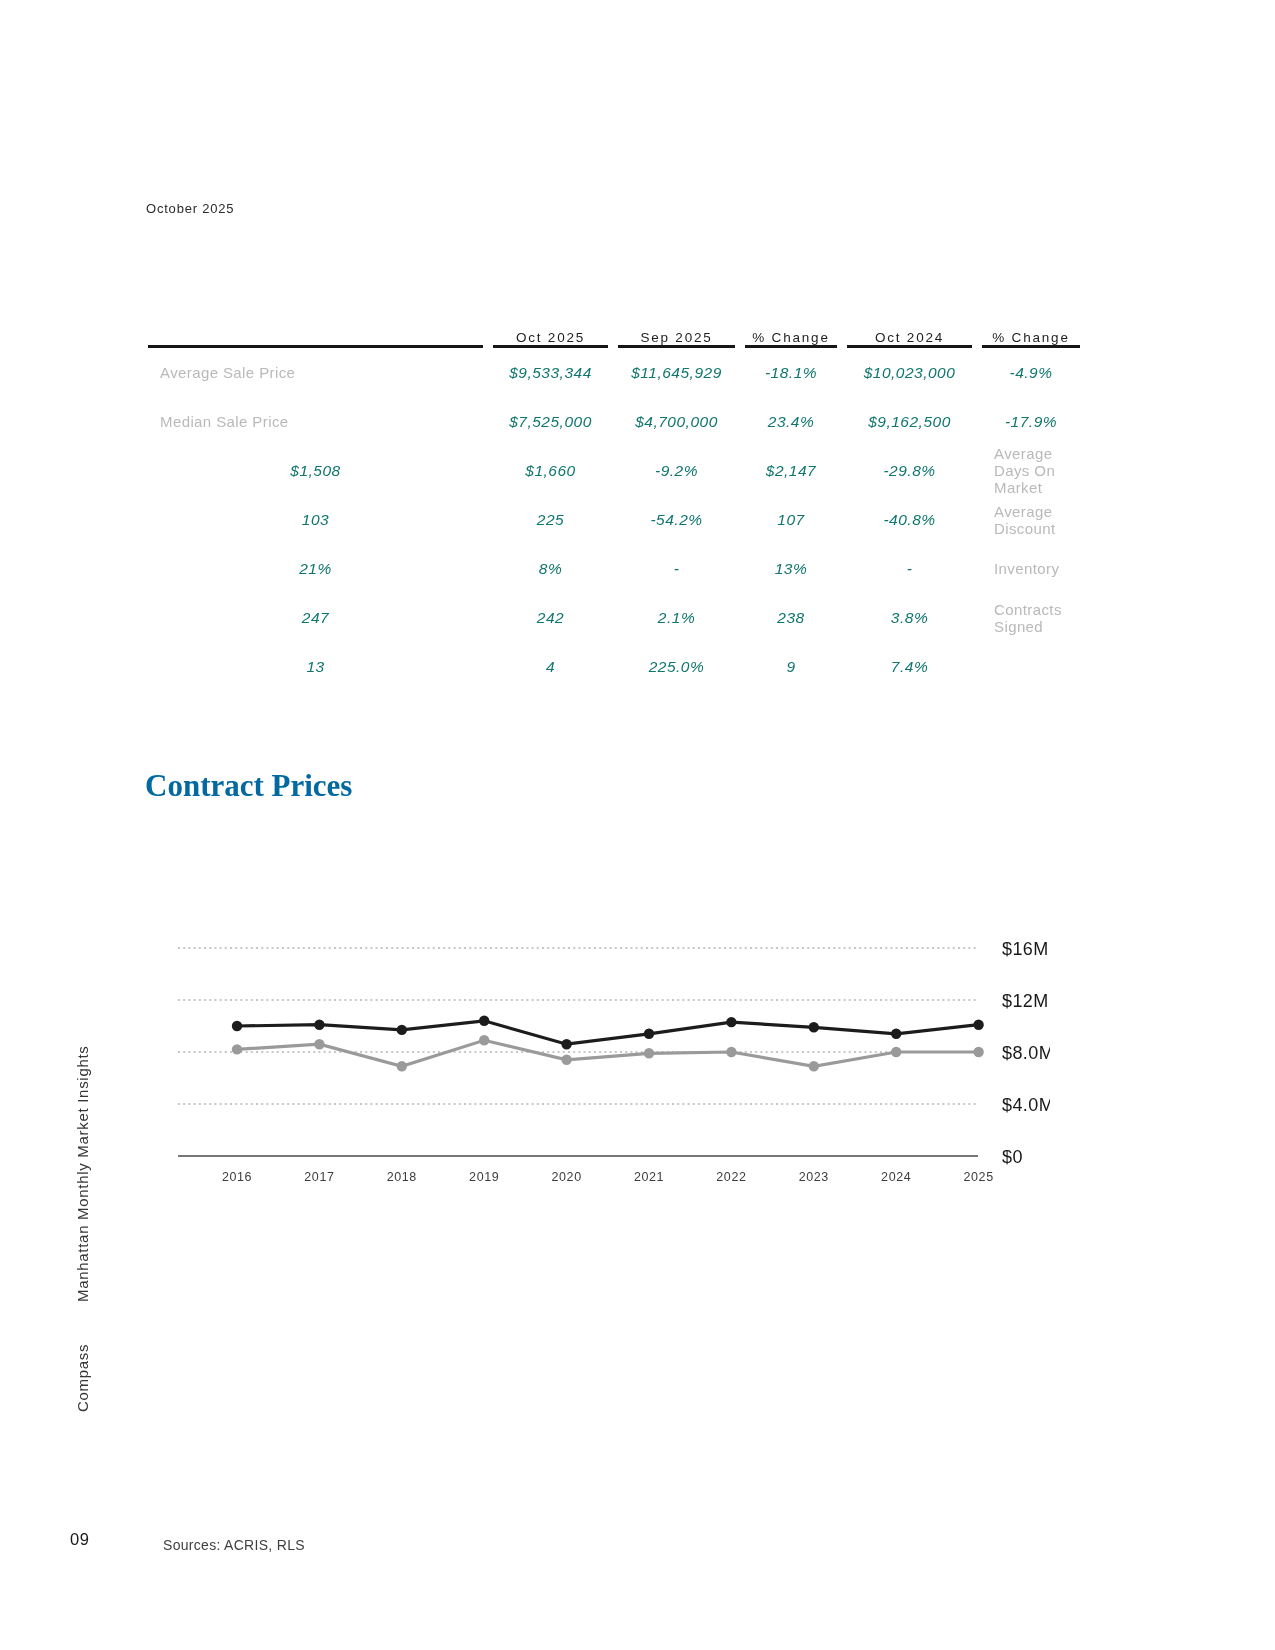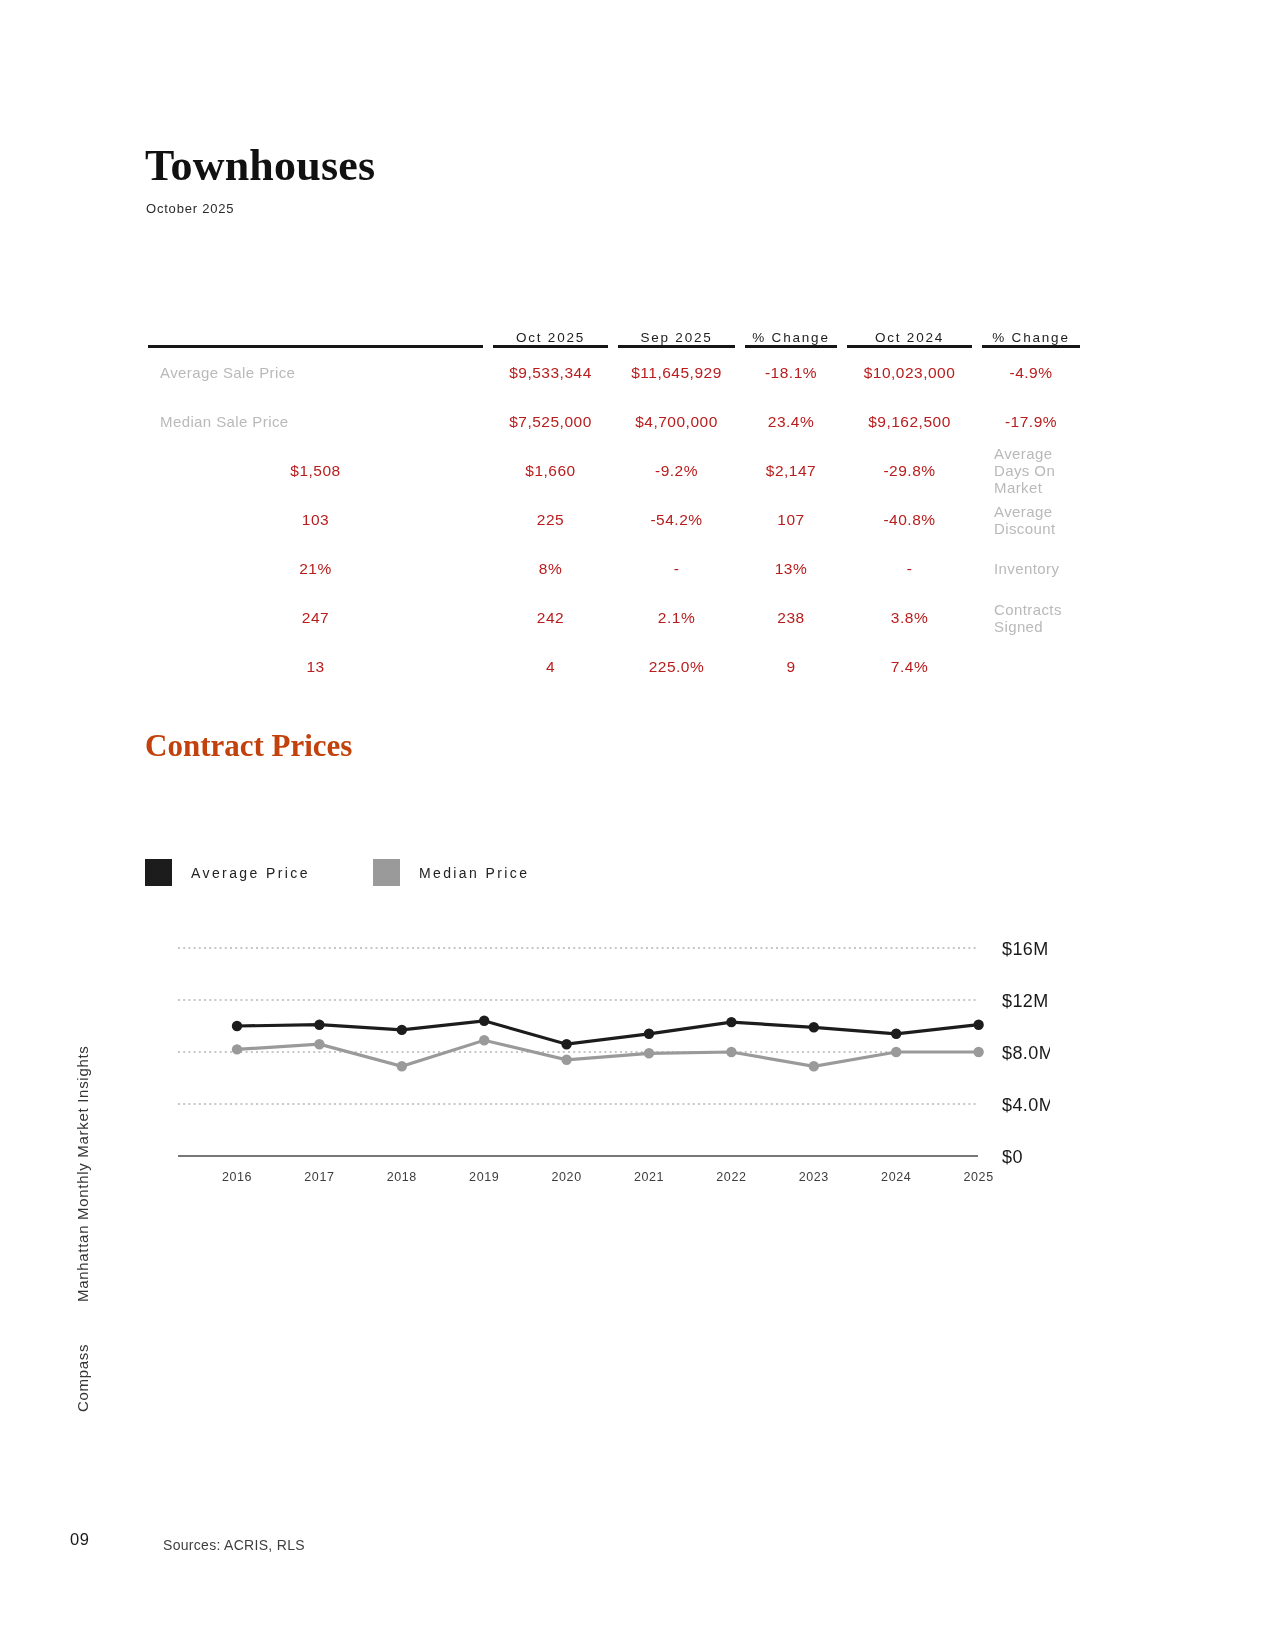--- a/index.html
+++ b/index.html
@@ -23,25 +23,25 @@
     column-gap:10px;
   }
   .th{
     height:44px;display:flex;align-items:flex-end;justify-content:center;
     border-bottom:3px solid #161616;box-sizing:border-box;
     font-size:13.5px;letter-spacing:1.8px;color:#1e1e1e;
   }
   .th.empty{justify-content:flex-start;}
   .row-label,.td{height:49px;display:flex;align-items:center;}
   .row-label{justify-content:flex-start;font-size:15px;color:#b9b9b9;letter-spacing:0.4px;padding-left:12px;}
-  .td{justify-content:center;font-size:15.5px;color:#b91c1c;letter-spacing:0.5px;}
+  .td{justify-content:center;font-size:15.5px;color:#0f766e;letter-spacing:0.5px;font-style:italic;}
   
   .section-title{
-    position:absolute;left:145px;top:728px;
-    font-family:"Liberation Serif",serif;font-size:31px;font-weight:600;color:#c2410c;
+    position:absolute;left:145px;top:768px;
+    font-family:"Liberation Serif",serif;font-size:31px;font-weight:600;color:#0369a1;
   }
   .legend{position:absolute;left:145px;top:859px;display:flex;align-items:center;}
   .legend-item{display:flex;align-items:center;}
   .legend-item + .legend-item{margin-left:63px;}
   .swatch{width:27px;height:27px;display:inline-block;}
   .legend-label{margin-left:19px;font-size:14px;letter-spacing:2.4px;color:#222222;}
   .chart-wrap{position:absolute;left:145px;top:878px;width:905px;height:318px;}
   .xtick{font-family:"Liberation Sans",sans-serif;font-size:12.5px;fill:#3d3d3d;letter-spacing:0.6px;}
   .ytick{font-family:"Liberation Sans",sans-serif;font-size:18px;fill:#191919;letter-spacing:0.4px;}
   
@@ -52,21 +52,20 @@
   .vtext-insights{left:74px;top:1302px;}
   .vtext-compass{left:74px;top:1412px;}
   .page-number{position:absolute;left:70px;top:1530px;font-size:16.5px;color:#1a1a1a;letter-spacing:0.5px;}
   .sources{position:absolute;left:163px;top:1537px;font-size:14px;color:#3f3f3f;letter-spacing:0.3px;}
 </style>
 </head>
 <body>
 
 <div class="page">
 
-  <div class="page-title">Townhouses</div>
   <div class="page-subtitle">October 2025</div>
 
   <div class="data-table">
     <div class="th empty"></div>
     <div class="th">Oct 2025</div>
     <div class="th">Sep 2025</div>
     <div class="th">% Change</div>
     <div class="th">Oct 2024</div>
     <div class="th">% Change</div>
 
@@ -114,30 +113,20 @@
     <div class="row-label">Contracts Signed</div>
     <div class="td">13</div>
     <div class="td">4</div>
     <div class="td">225.0%</div>
     <div class="td">9</div>
     <div class="td">7.4%</div>
   </div>
 
   <div class="section-title">Contract Prices</div>
 
-  <div class="legend">
-    <div class="legend-item">
-      <span class="swatch" style="background: rgb(28, 28, 28);"></span>
-      <span class="legend-label">Average Price</span>
-    </div>
-    <div class="legend-item">
-      <span class="swatch" style="background: rgb(154, 154, 154);"></span>
-      <span class="legend-label">Median Price</span>
-    </div>
-  </div>
 
   <div class="chart-wrap">
     <svg id="chart-svg" width="905" height="318" viewBox="0 0 905 318">
         <line x1="33" x2="833" y1="70" y2="70" stroke="#b5b5b5" stroke-width="1.3" stroke-dasharray="2 3.2"></line>
         <text x="857" y="76.5" class="ytick">$16M</text>
         <line x1="33" x2="833" y1="122" y2="122" stroke="#b5b5b5" stroke-width="1.3" stroke-dasharray="2 3.2"></line>
         <text x="857" y="128.5" class="ytick">$12M</text>
         <line x1="33" x2="833" y1="174" y2="174" stroke="#b5b5b5" stroke-width="1.3" stroke-dasharray="2 3.2"></line>
         <text x="857" y="180.5" class="ytick">$8.0M</text>
         <line x1="33" x2="833" y1="226" y2="226" stroke="#b5b5b5" stroke-width="1.3" stroke-dasharray="2 3.2"></line>

